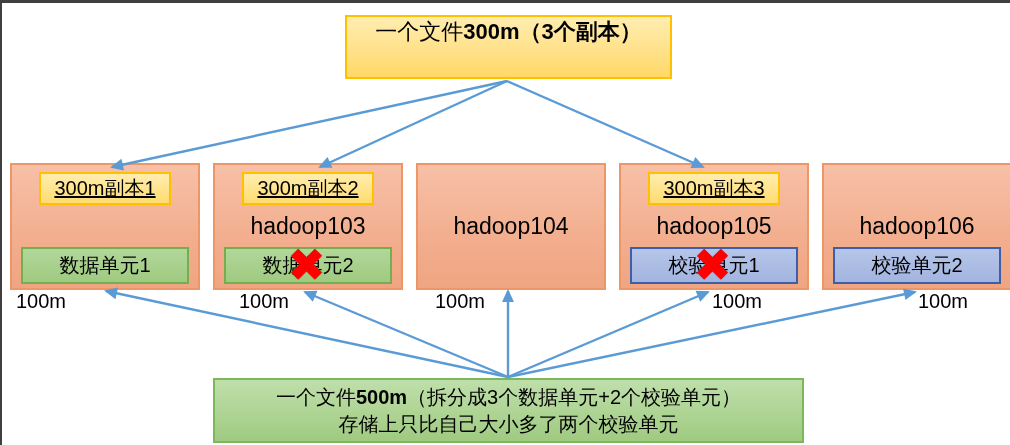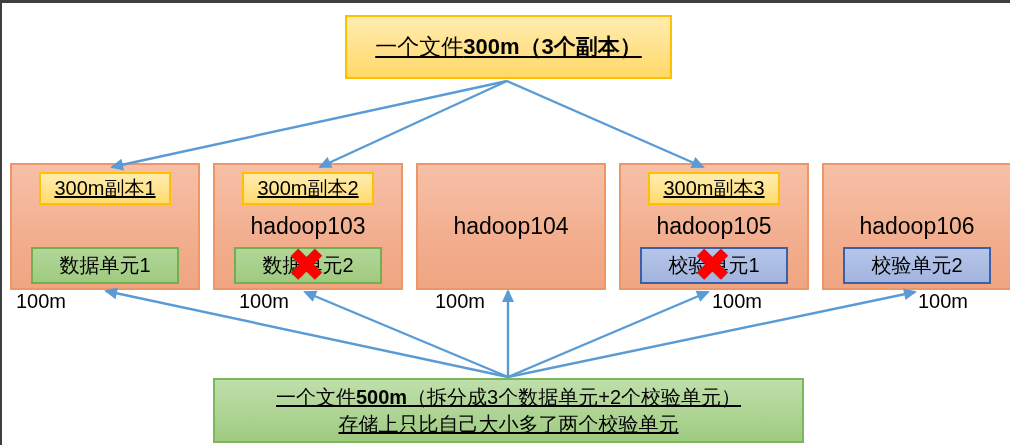--- a/index.html
+++ b/index.html
@@ -2,21 +2,21 @@
 <html><head>
 <meta charset="utf-8">
 <style>
   html,body{margin:0;padding:0;background:#fff;}
   .canvas{
     position:relative;width:1010px;height:445px;background:#ffffff;
     border-top:3px solid #3f3f3f;border-left:2px solid #3f3f3f;
     box-sizing:border-box;overflow:hidden;
     font-family:"Liberation Sans","DejaVu Sans",sans-serif;color:#000;
   }
-  .box{position:absolute;box-sizing:border-box;display:flex;align-items:center;justify-content:center;text-align:center;text-decoration:underline;}
+  .box{position:absolute;box-sizing:border-box;display:flex;justify-content:center;text-align:center;}
   .top-box{
     left:343px;top:12px;width:327px;height:64px;
     background:linear-gradient(180deg,#FFEDB0 0%,#FFE18A 55%,#FFD966 100%);
     border:2px solid #FFC000;font-size:22px;
   }
   .bottom-box{
     left:211px;top:375px;width:591px;height:65px;
     background:linear-gradient(180deg,#BFDFAA 0%,#A9D18E 70%,#9FCA80 100%);
     border:2px solid #7DB75C;font-size:20px;flex-direction:column;line-height:27px;
   }
@@ -29,21 +29,21 @@
     position:absolute;left:50%;transform:translateX(-50%);top:7px;width:132px;height:33px;
     box-sizing:border-box;display:flex;align-items:center;justify-content:center;
     background:linear-gradient(180deg,#FFEDB0,#FFDC70);
     border:2px solid #FFC000;font-size:20px;text-decoration:underline;
   }
   .node-name{
     position:absolute;left:0;top:43px;width:100%;height:36px;
     display:flex;align-items:center;justify-content:center;font-size:23px;
   }
   .unit{
-    position:absolute;left:50%;transform:translateX(-50%);top:82px;width:148px;height:37px;
+    position:absolute;left:50%;transform:translateX(-50%);top:82px;width:168px;height:37px;
     box-sizing:border-box;display:flex;align-items:center;justify-content:center;font-size:20px;
   }
   .unit.data{
     background:linear-gradient(180deg,#B2D79A,#9FCA80);
     border:2px solid #74AE4F;
   }
   .unit.parity{
     background:linear-gradient(180deg,#B6C5E9,#A2B5DF);
     border:2px solid #3D5FA8;
   }

